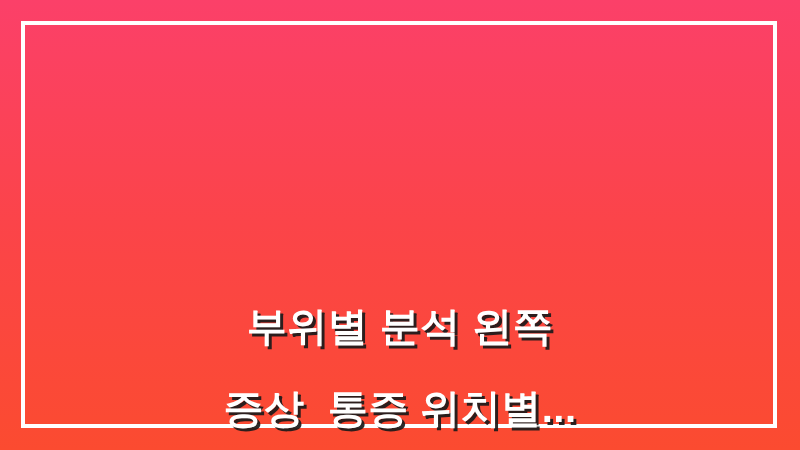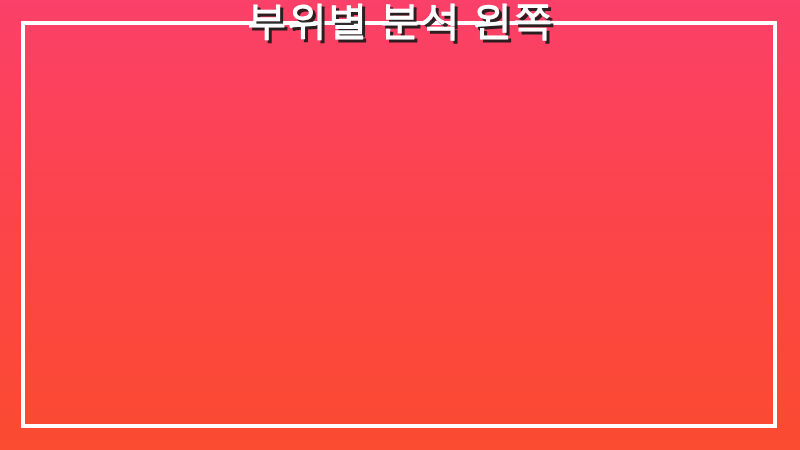--- a/index.html
+++ b/index.html
@@ -33,21 +33,21 @@
   
   #title-block {
     position: absolute;
     left: 0;
     top: 0;
     width: 800px;
     height: 450px;
     display: flex;
     flex-direction: column;
     align-items: center;
-    justify-content: flex-start;
+    justify-content: flex-end;
     padding-bottom: 22px;
     box-sizing: border-box;
   }
 
   .title-line {
     color: #FFFFFF;
     font-size: 40px;
     font-weight: bold;
     line-height: 1.0;
     letter-spacing: 0.5px;
@@ -64,15 +64,16 @@
 </style>
 </head>
 <body>
 
 <div id="canvas">
 
   <div id="frame"></div>
 
   <div id="title-block">
     <div class="title-line">부위별 분석 왼쪽</div>
+    <div class="title-line">증상  통증 위치별...</div>
   </div>
 
 </div>
 
 </body></html>

